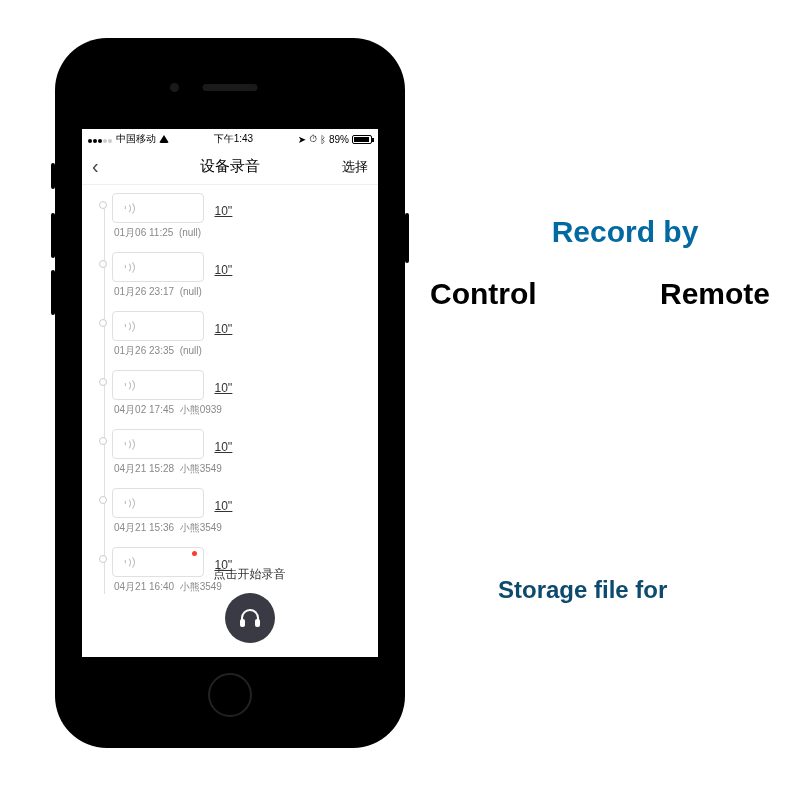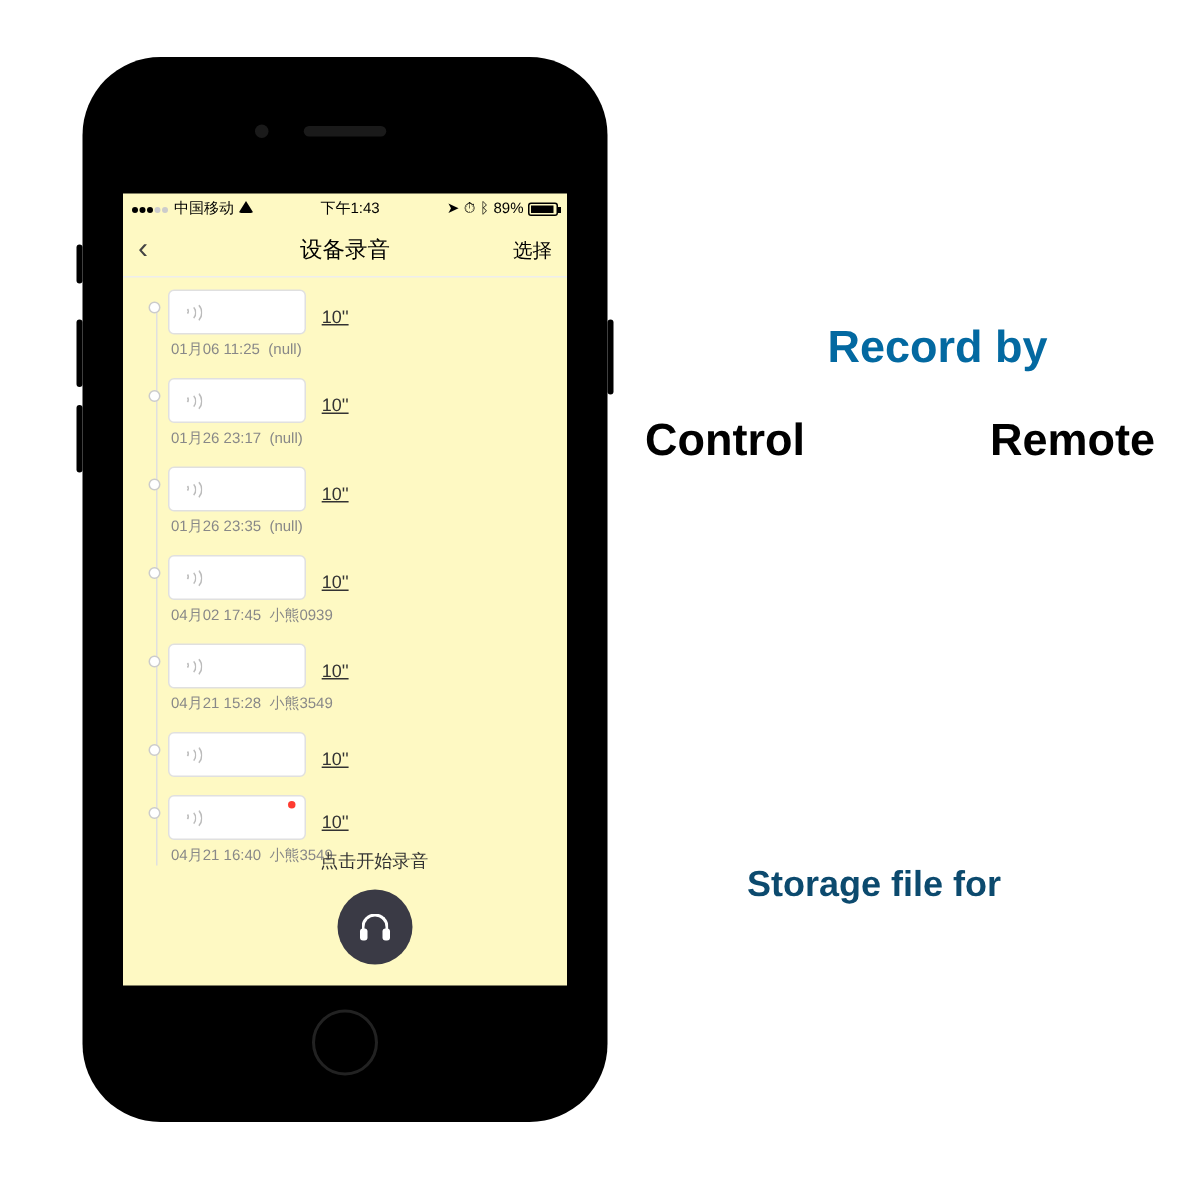--- a/index.html
+++ b/index.html
@@ -4,21 +4,21 @@
 <style>
   * { box-sizing: border-box; margin: 0; padding: 0; }
   body { width: 800px; height: 800px; background:#fff; font-family: -apple-system, "Helvetica Neue", Arial, sans-serif; position:relative; overflow:hidden;}
   
   
   .phone { position:absolute; left:55px; top:38px; width:350px; height:710px; background:#000; border-radius:52px; padding:13px; }
   .phone-inner { width:100%; height:100%; background:#000; border-radius:42px; position:relative; }
   .bezel-top { height:75px; }
   .speaker { position:absolute; top:33px; left:50%; transform:translateX(-50%); width:55px; height:7px; background:#1a1a1a; border-radius:4px;}
   .camera { position:absolute; top:32px; left:50%; margin-left:-60px; width:9px;height:9px; background:#1a1a1a; border-radius:50%;}
-  .screen { position:absolute; top:78px; bottom:78px; left:14px; right:14px; background:#fef9c3; overflow:hidden; }
+  .screen { position:absolute; top:78px; bottom:78px; left:14px; right:14px; background:#ffffff; overflow:hidden; }
   .home { position:absolute; bottom:18px; left:50%; transform:translateX(-50%); width:44px; height:44px; border-radius:50%; border:2px solid #222;}
   
   .btn-side { position:absolute; background:#000; border-radius:2px;}
   .btn-mute { left:-4px; top:125px; width:4px; height:26px;}
   .btn-vu { left:-4px; top:175px; width:4px; height:45px;}
   .btn-vd { left:-4px; top:232px; width:4px; height:45px;}
   .btn-pw { right:-4px; top:175px; width:4px; height:50px;}
   
   
   .status { height:20px; display:flex; align-items:center; font-size:10px; padding:0 6px; color:#000; justify-content:space-between;}
@@ -163,20 +163,21 @@
         </div>
 
         <div class="rec">
           <div class="dot"></div>
           <div class="bubble">
             <span class="sound">
                 <span></span>
               </span>
           </div>
           <span class="dur">10''</span>
+          <div class="meta"><span>04月21 15:36</span>&nbsp;&nbsp;<span>小熊3549</span></div>
         </div>
 
         <div class="rec">
           <div class="dot"></div>
           <div class="bubble">
             <span class="sound">
                 <span></span>
               </span>
             <span class="reddot"></span>
           </div>

